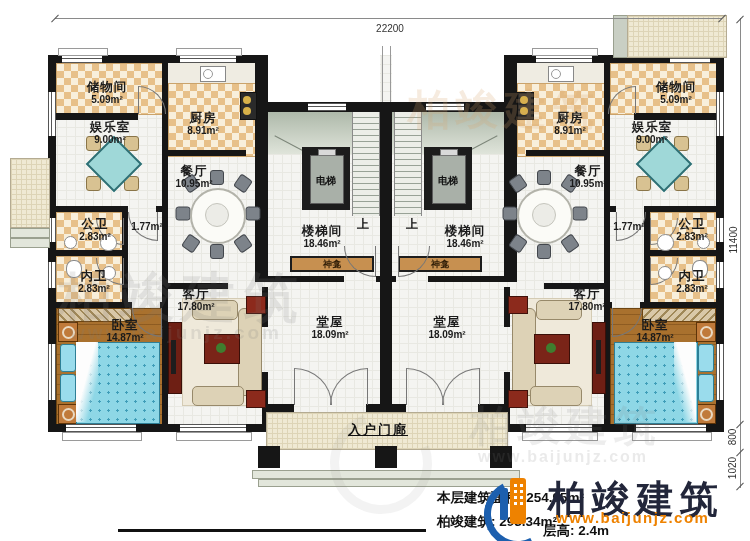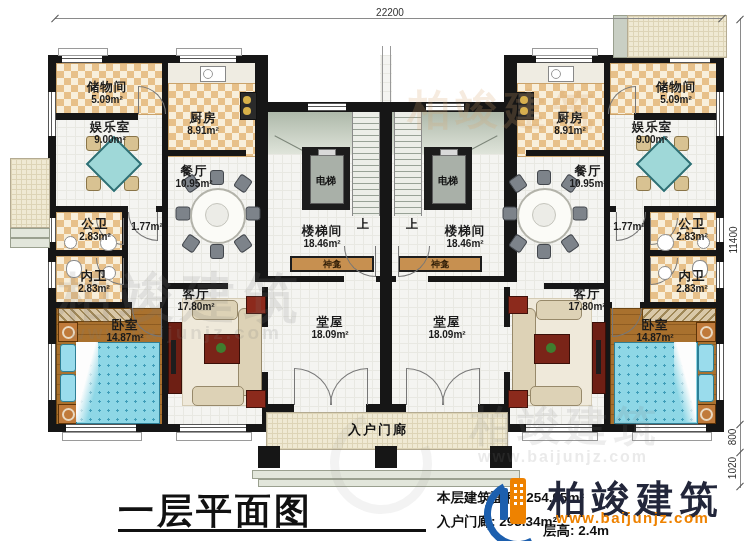--- a/index.html
+++ b/index.html
@@ -270,21 +270,21 @@
   <div class="gridbeige" style="left:266px;top:412px;width:240px;height:36px;"></div>
   <div class="wall" style="left:258px;top:446px;width:22px;height:22px;"></div>
   <div class="wall" style="left:375px;top:446px;width:22px;height:22px;"></div>
   <div class="wall" style="left:490px;top:446px;width:22px;height:22px;"></div>
   <div class="steps" style="left:252px;top:470px;width:266px;height:7px;"></div>
   <div class="steps" style="left:258px;top:479px;width:254px;height:6px;"></div>
 
   <div class="dimline" style="left:55px;top:18px;width:667px;height:1px;"></div>
   <div class="tick" style="left:50px;top:18px;"></div>
   <div class="tick" style="left:717px;top:18px;"></div>
-  <div class="dimtxt" style="left:390px;top:12px;">22200</div>
+  <div class="dimtxt" style="left:390px;top:28px;">22200</div>
   <div class="dimline" style="left:740px;top:18px;width:1px;height:470px;"></div>
   <div class="tick" style="left:735px;top:19px;"></div>
   <div class="tick" style="left:735px;top:424px;"></div>
   <div class="tick" style="left:735px;top:452px;"></div>
   <div class="tick" style="left:735px;top:486px;"></div>
   <div class="dimtxt vdim" style="left:733px;top:240px;">11400</div>
   <div class="dimtxt vdim" style="left:732px;top:437px;">800</div>
   <div class="dimtxt vdim" style="left:732px;top:468px;">1020</div>
 
   <div class="wm" style="left:58px;top:262px;font-size:54px;letter-spacing:8px;color:rgba(125,125,125,.16);">柏竣建筑</div>
@@ -379,30 +379,29 @@
   <div class="rlabel" style="left:465px;top:237px;">
     <div class="nm">楼梯间</div>
     <div class="ar">18.46m²</div>
   </div>
   <div class="slabel" style="left:326px;top:181px;color:#111;">电梯</div>
   <div class="slabel" style="left:448px;top:181px;color:#111;">电梯</div>
   <div class="slabel" style="left:363px;top:224px;font-size:12px;">上</div>
   <div class="slabel" style="left:412px;top:224px;font-size:12px;">上</div>
   <div class="slabel" style="left:332px;top:264px;font-size:9px;color:#2e1c06;">神龛</div>
   <div class="slabel" style="left:440px;top:264px;font-size:9px;color:#2e1c06;">神龛</div>
-  <div class="slabel" style="left:378px;top:430px;font-size:13px;letter-spacing:2px;">入户门廊</div>
-
-  <div class="abs" style="left:118px;top:487px;font-size:36px;font-weight:bold;color:#111;letter-spacing:3px;z-index:40;">一层平面图</div>
+  <div class="slabel" style="left:378px;top:430px;font-size:13px;letter-spacing:2px;text-decoration:underline;">入户门廊</div>
+
   <div class="abs" style="left:118px;top:529px;width:308px;height:3px;background:#111;z-index:40;"></div>
   <div class="tb-label" style="left:437px;top:489px;">
     <span>本层建筑面积:</span>
     <span>254.95m²</span>
   </div>
   <div class="tb-label" style="left:437px;top:513px;">
-    <span>入户门廊:</span>
+    <span>柏竣建筑:</span>
     <span>293.34m²</span>
   </div>
   <div class="tb-label" style="left:543px;top:522px;">
     <span>层高:</span>
     <span>2.4m</span>
   </div>
 
   <div class="abs" style="left:484px;top:480px;width:54px;height:54px;border:7px solid #1c5fae;border-top-color:transparent;border-right-color:transparent;border-radius:50%;transform:rotate(18deg);z-index:41;"></div>
   <div class="abs" style="left:500px;top:488px;width:8px;height:32px;background:#1c5fae;border-radius:2px;z-index:42;"></div>
   <div class="abs" style="left:510px;top:478px;width:16px;height:46px;background:#ee8200;border-radius:3px;z-index:42;"></div>

